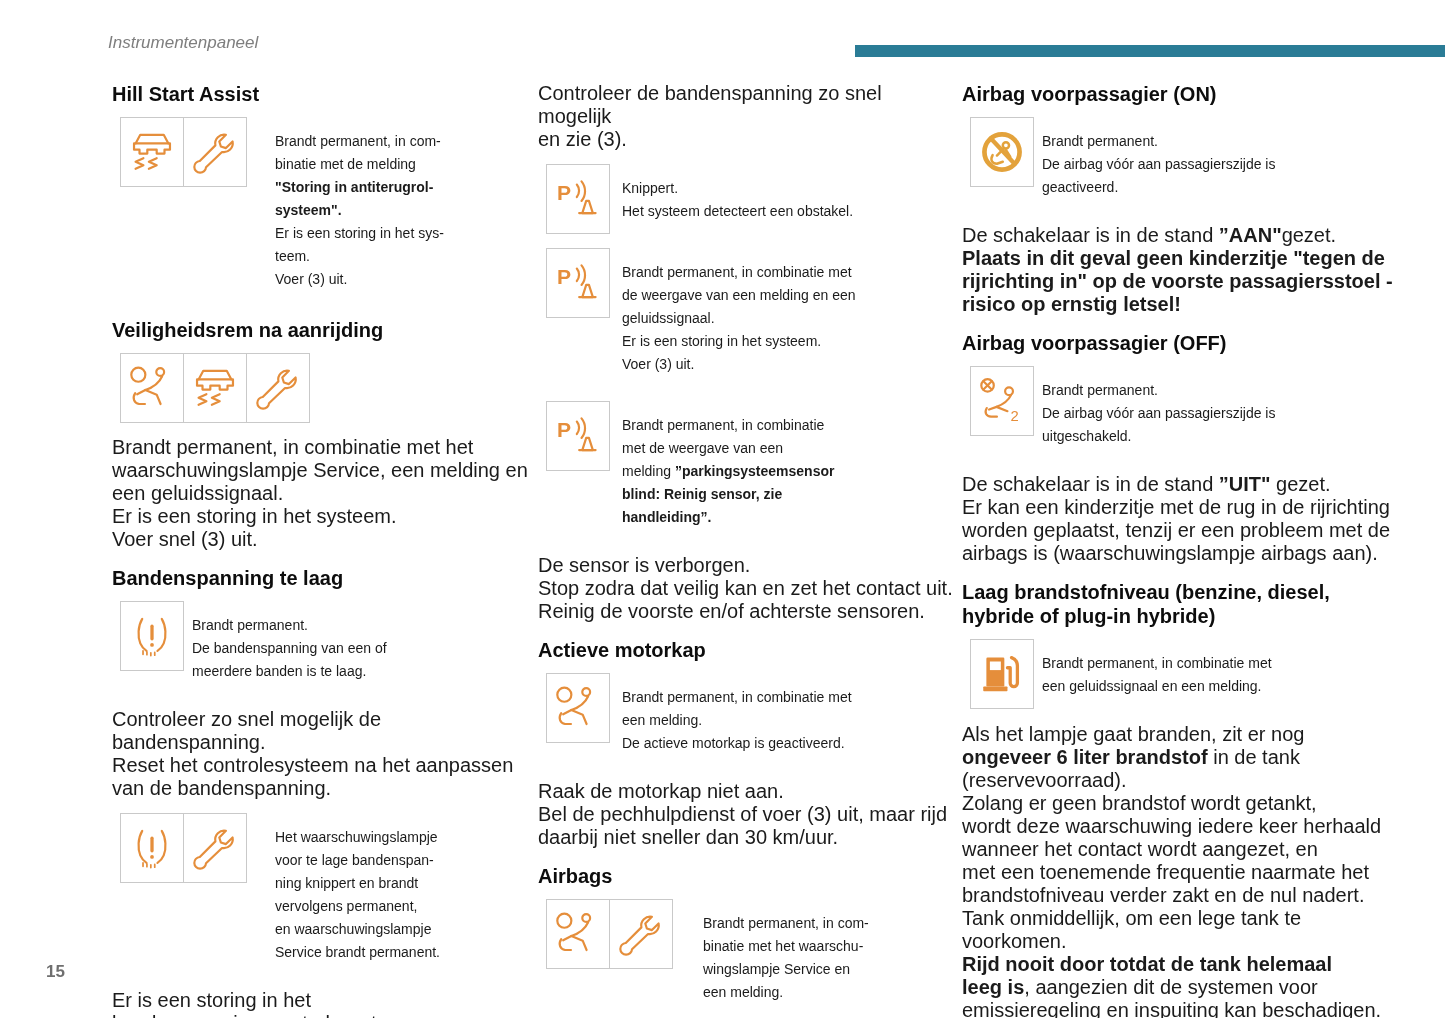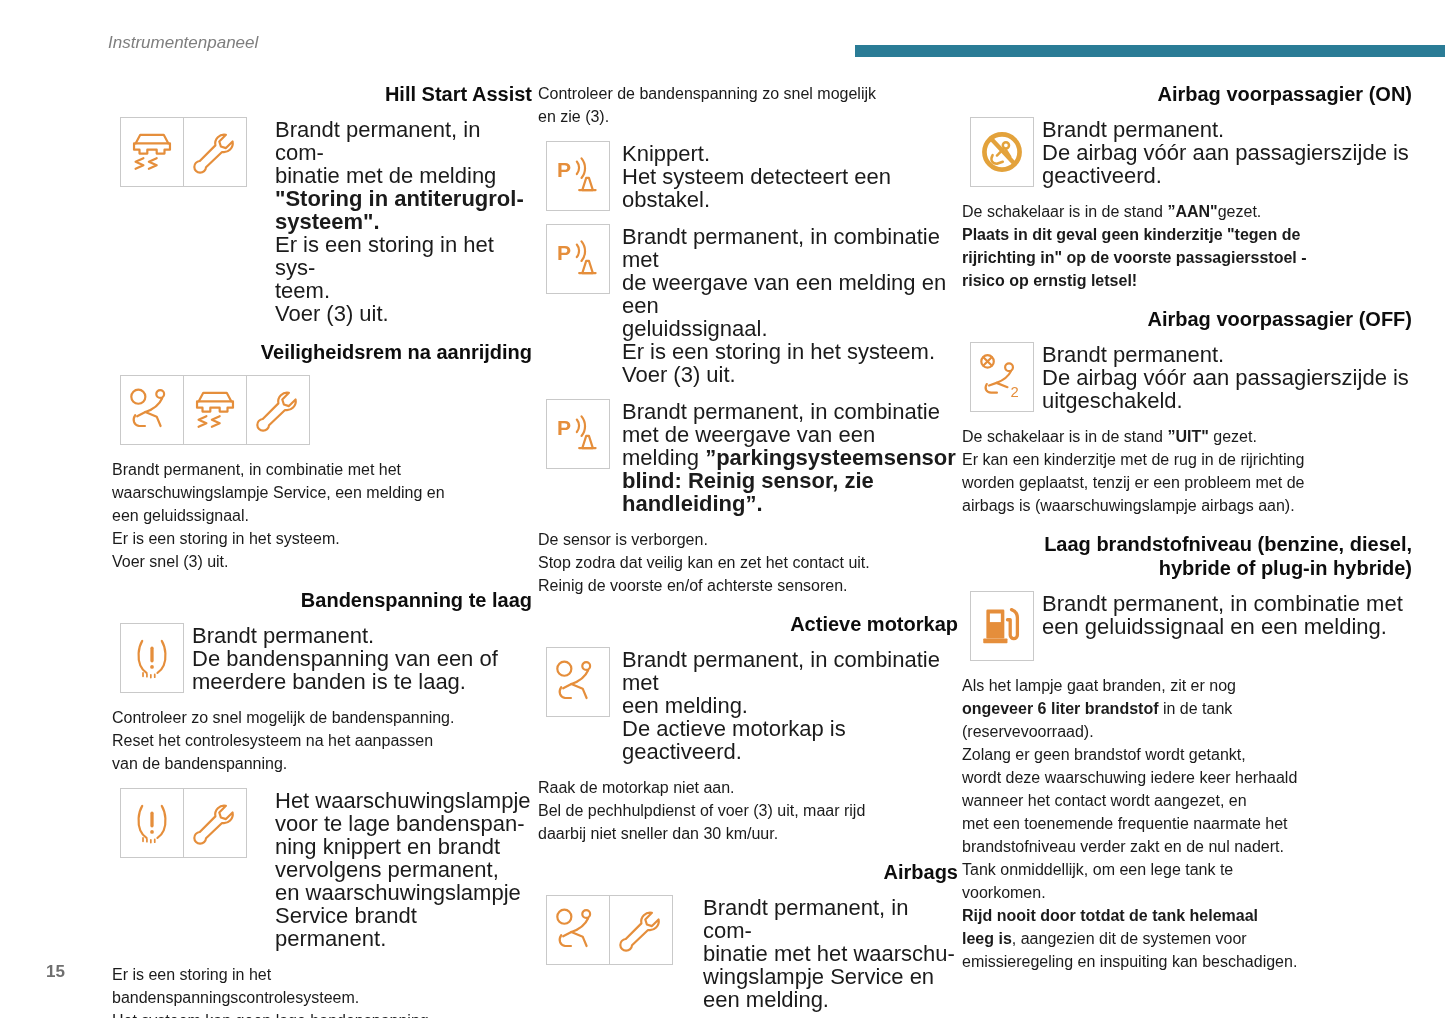--- a/index.html
+++ b/index.html
@@ -7,32 +7,32 @@
     width:1445px;height:1018px;position:relative;overflow:hidden;
     background:#ffffff;font-family:"Liberation Sans",sans-serif;color:#1b1b1b;
   }
   #doc-header{position:absolute;left:108px;top:33px;font-size:17px;color:#7e7e7e;font-style:italic;}
   #accent-bar{position:absolute;left:855px;top:45px;width:590px;height:12px;background:#2A7C96;}
   #page-num{position:absolute;left:46px;top:962px;font-size:17px;font-weight:bold;color:#6f6f6f;}
   .col{position:absolute;top:82px;}
   #col-left{left:112px;width:420px;}
   #col-middle{left:538px;width:420px;}
   #col-right{left:962px;width:450px;}
-  h2.sec{font-size:20px;line-height:24px;font-weight:bold;color:#0d0d0d;margin:15px 0 9px 16px;white-space:pre-line;text-align:right;}
+  h2.sec{font-size:20px;line-height:24px;font-weight:bold;color:#0d0d0d;margin:15px 0 9px 0;white-space:pre-line;}
   .col > h2.sec:first-child{margin-top:0;}
-  p.para{font-size:16px;line-height:23px;margin:9px 0 13px 0;white-space:pre-line;}
+  p.para{font-size:20px;line-height:23px;margin:9px 0 13px 0;white-space:pre-line;}
   .block{display:flex;align-items:flex-start;margin:11px 0 13px 8px;}
   .iconrow{display:flex;flex-shrink:0;}
   .ibox{
     width:64px;height:70px;box-sizing:border-box;border:1px solid #c9c9c9;background:#fff;
     display:flex;align-items:center;justify-content:center;
   }
   .ibox + .ibox{margin-left:-1px;}
   .ibox svg{display:block;}
-  .btxt{font-size:22px;line-height:23px;margin:0;padding-top:1px;white-space:pre-line;}
+  .btxt{font-size:14px;line-height:23px;margin:12px;padding-top:1px;white-space:pre-line;}
   .g8{margin-left:8px;} .g12{margin-left:12px;} .g28{margin-left:28px;} .g30{margin-left:30px;}
   .b{font-weight:bold;}
 </style>
 </head>
 <body>
 
 <div id="doc-header">Instrumentenpaneel</div>
 <div id="accent-bar"></div>
 
 <div class="col" id="col-left">

